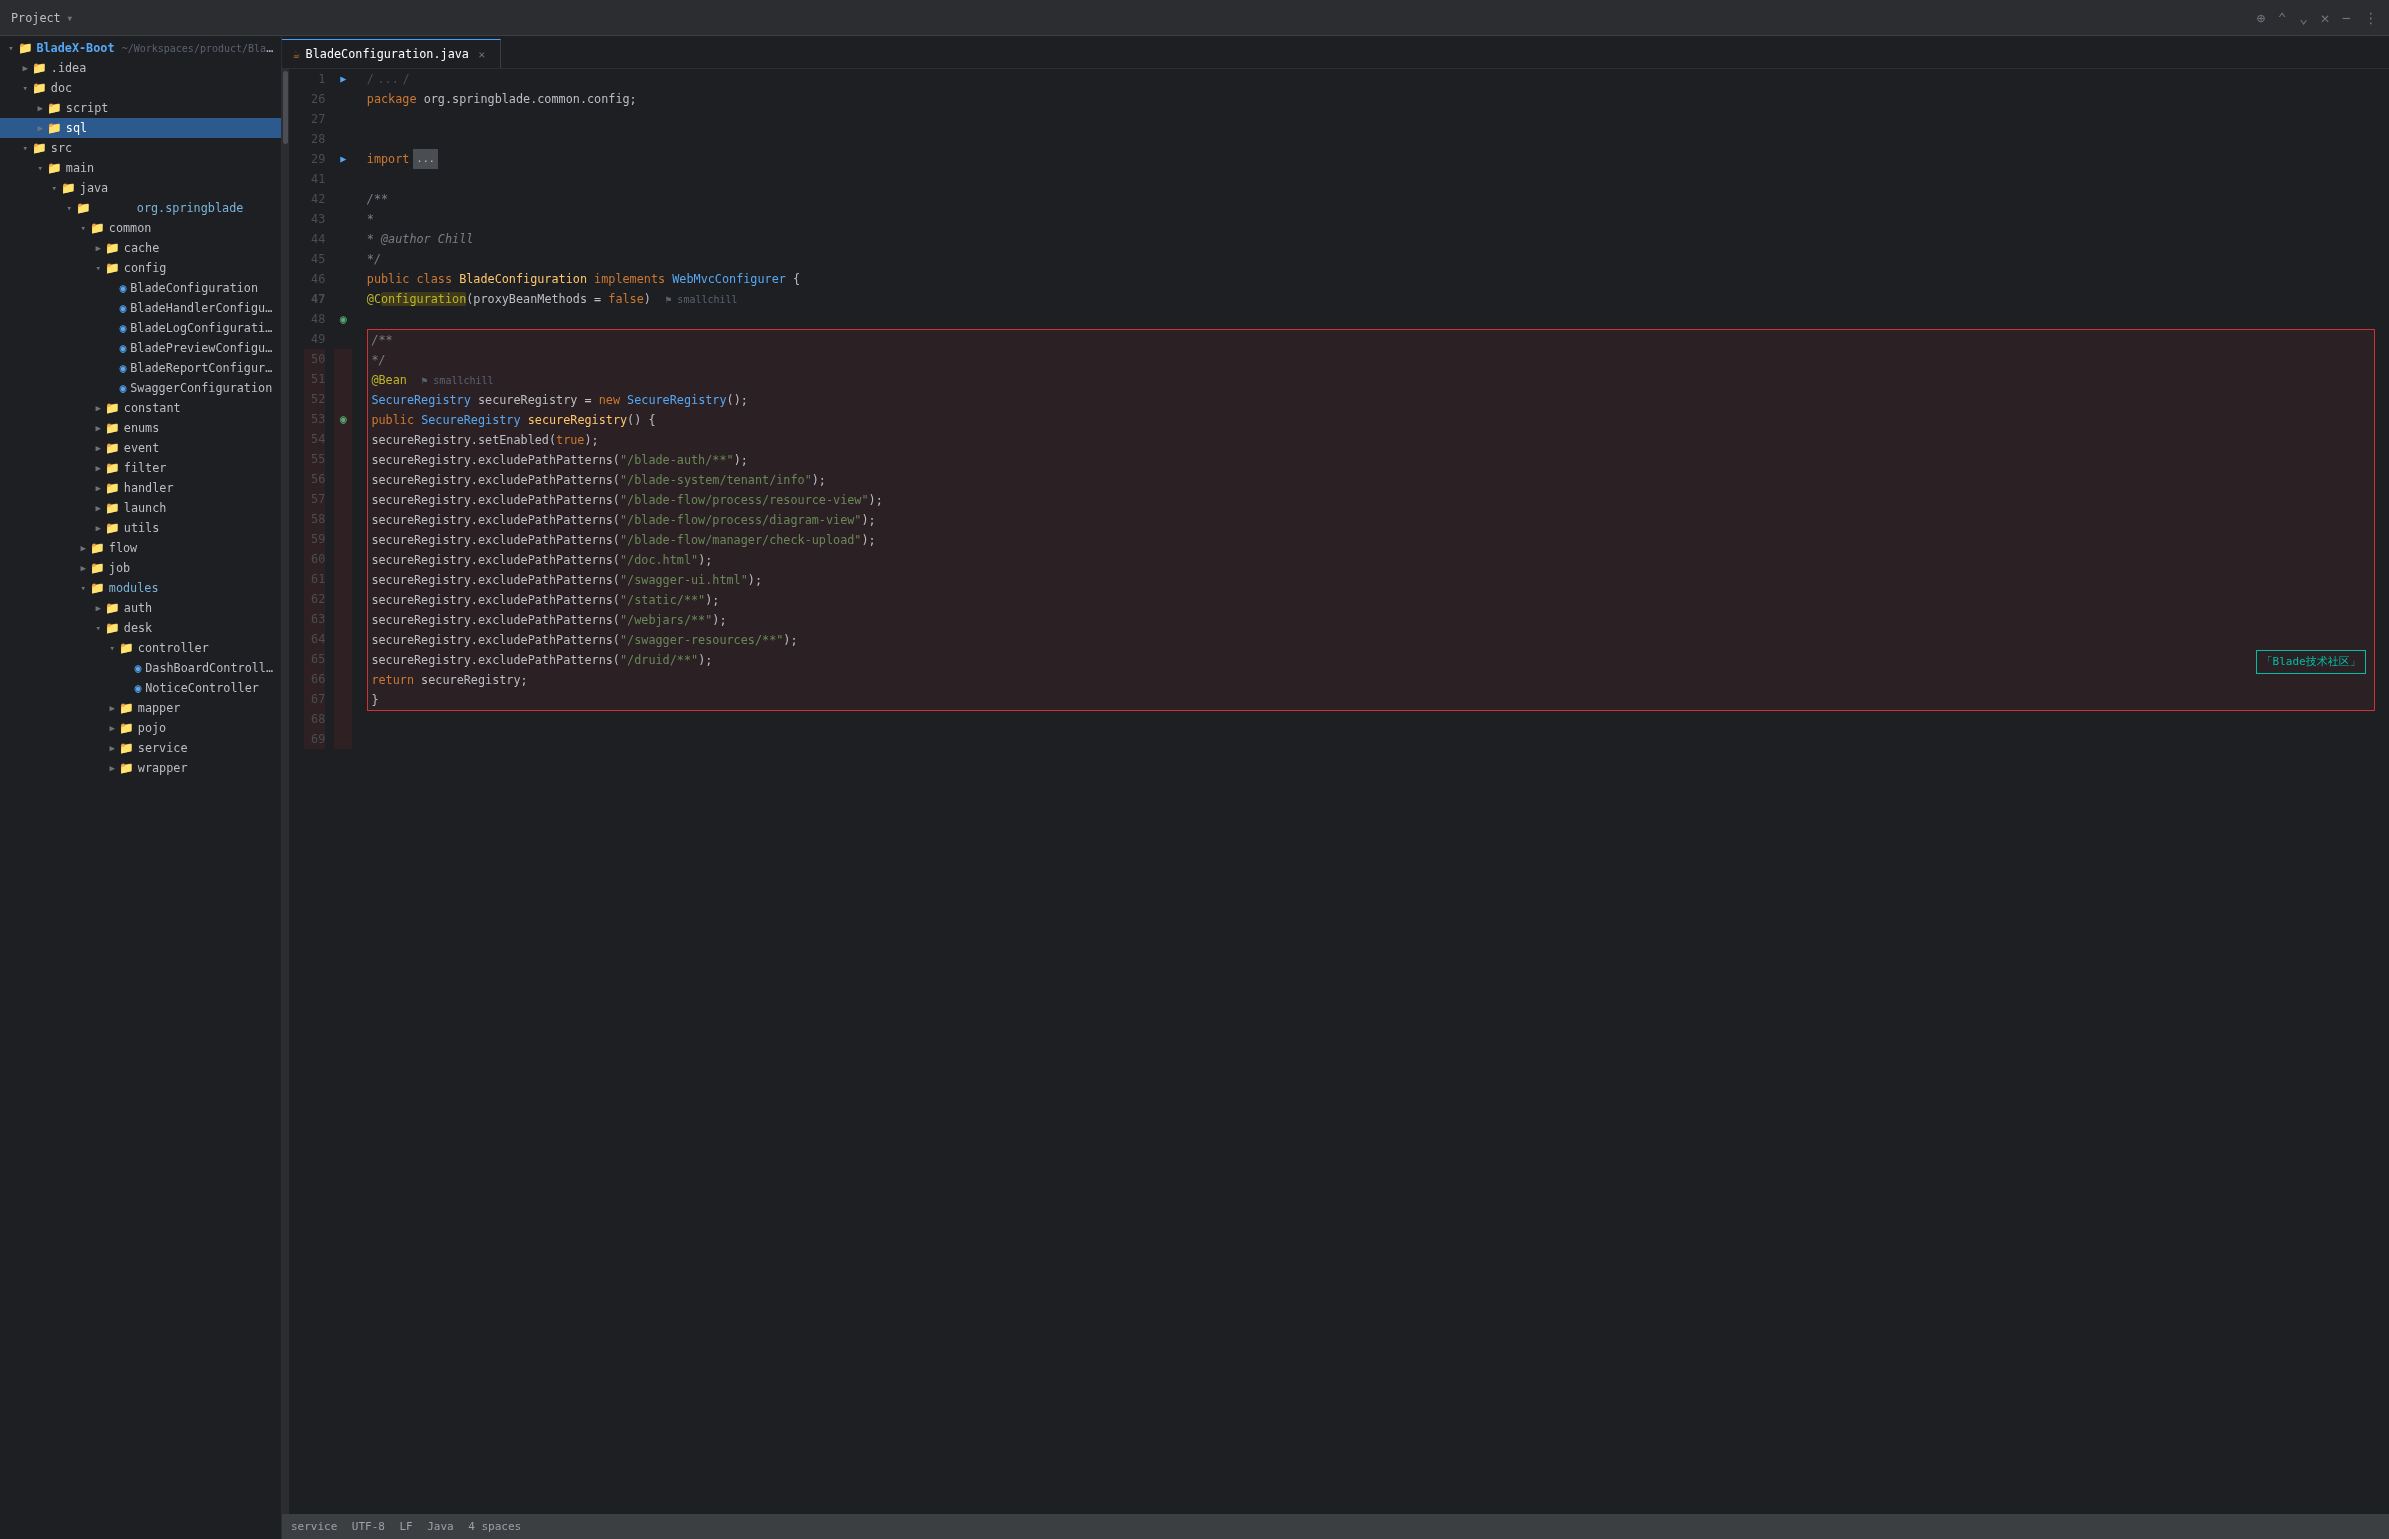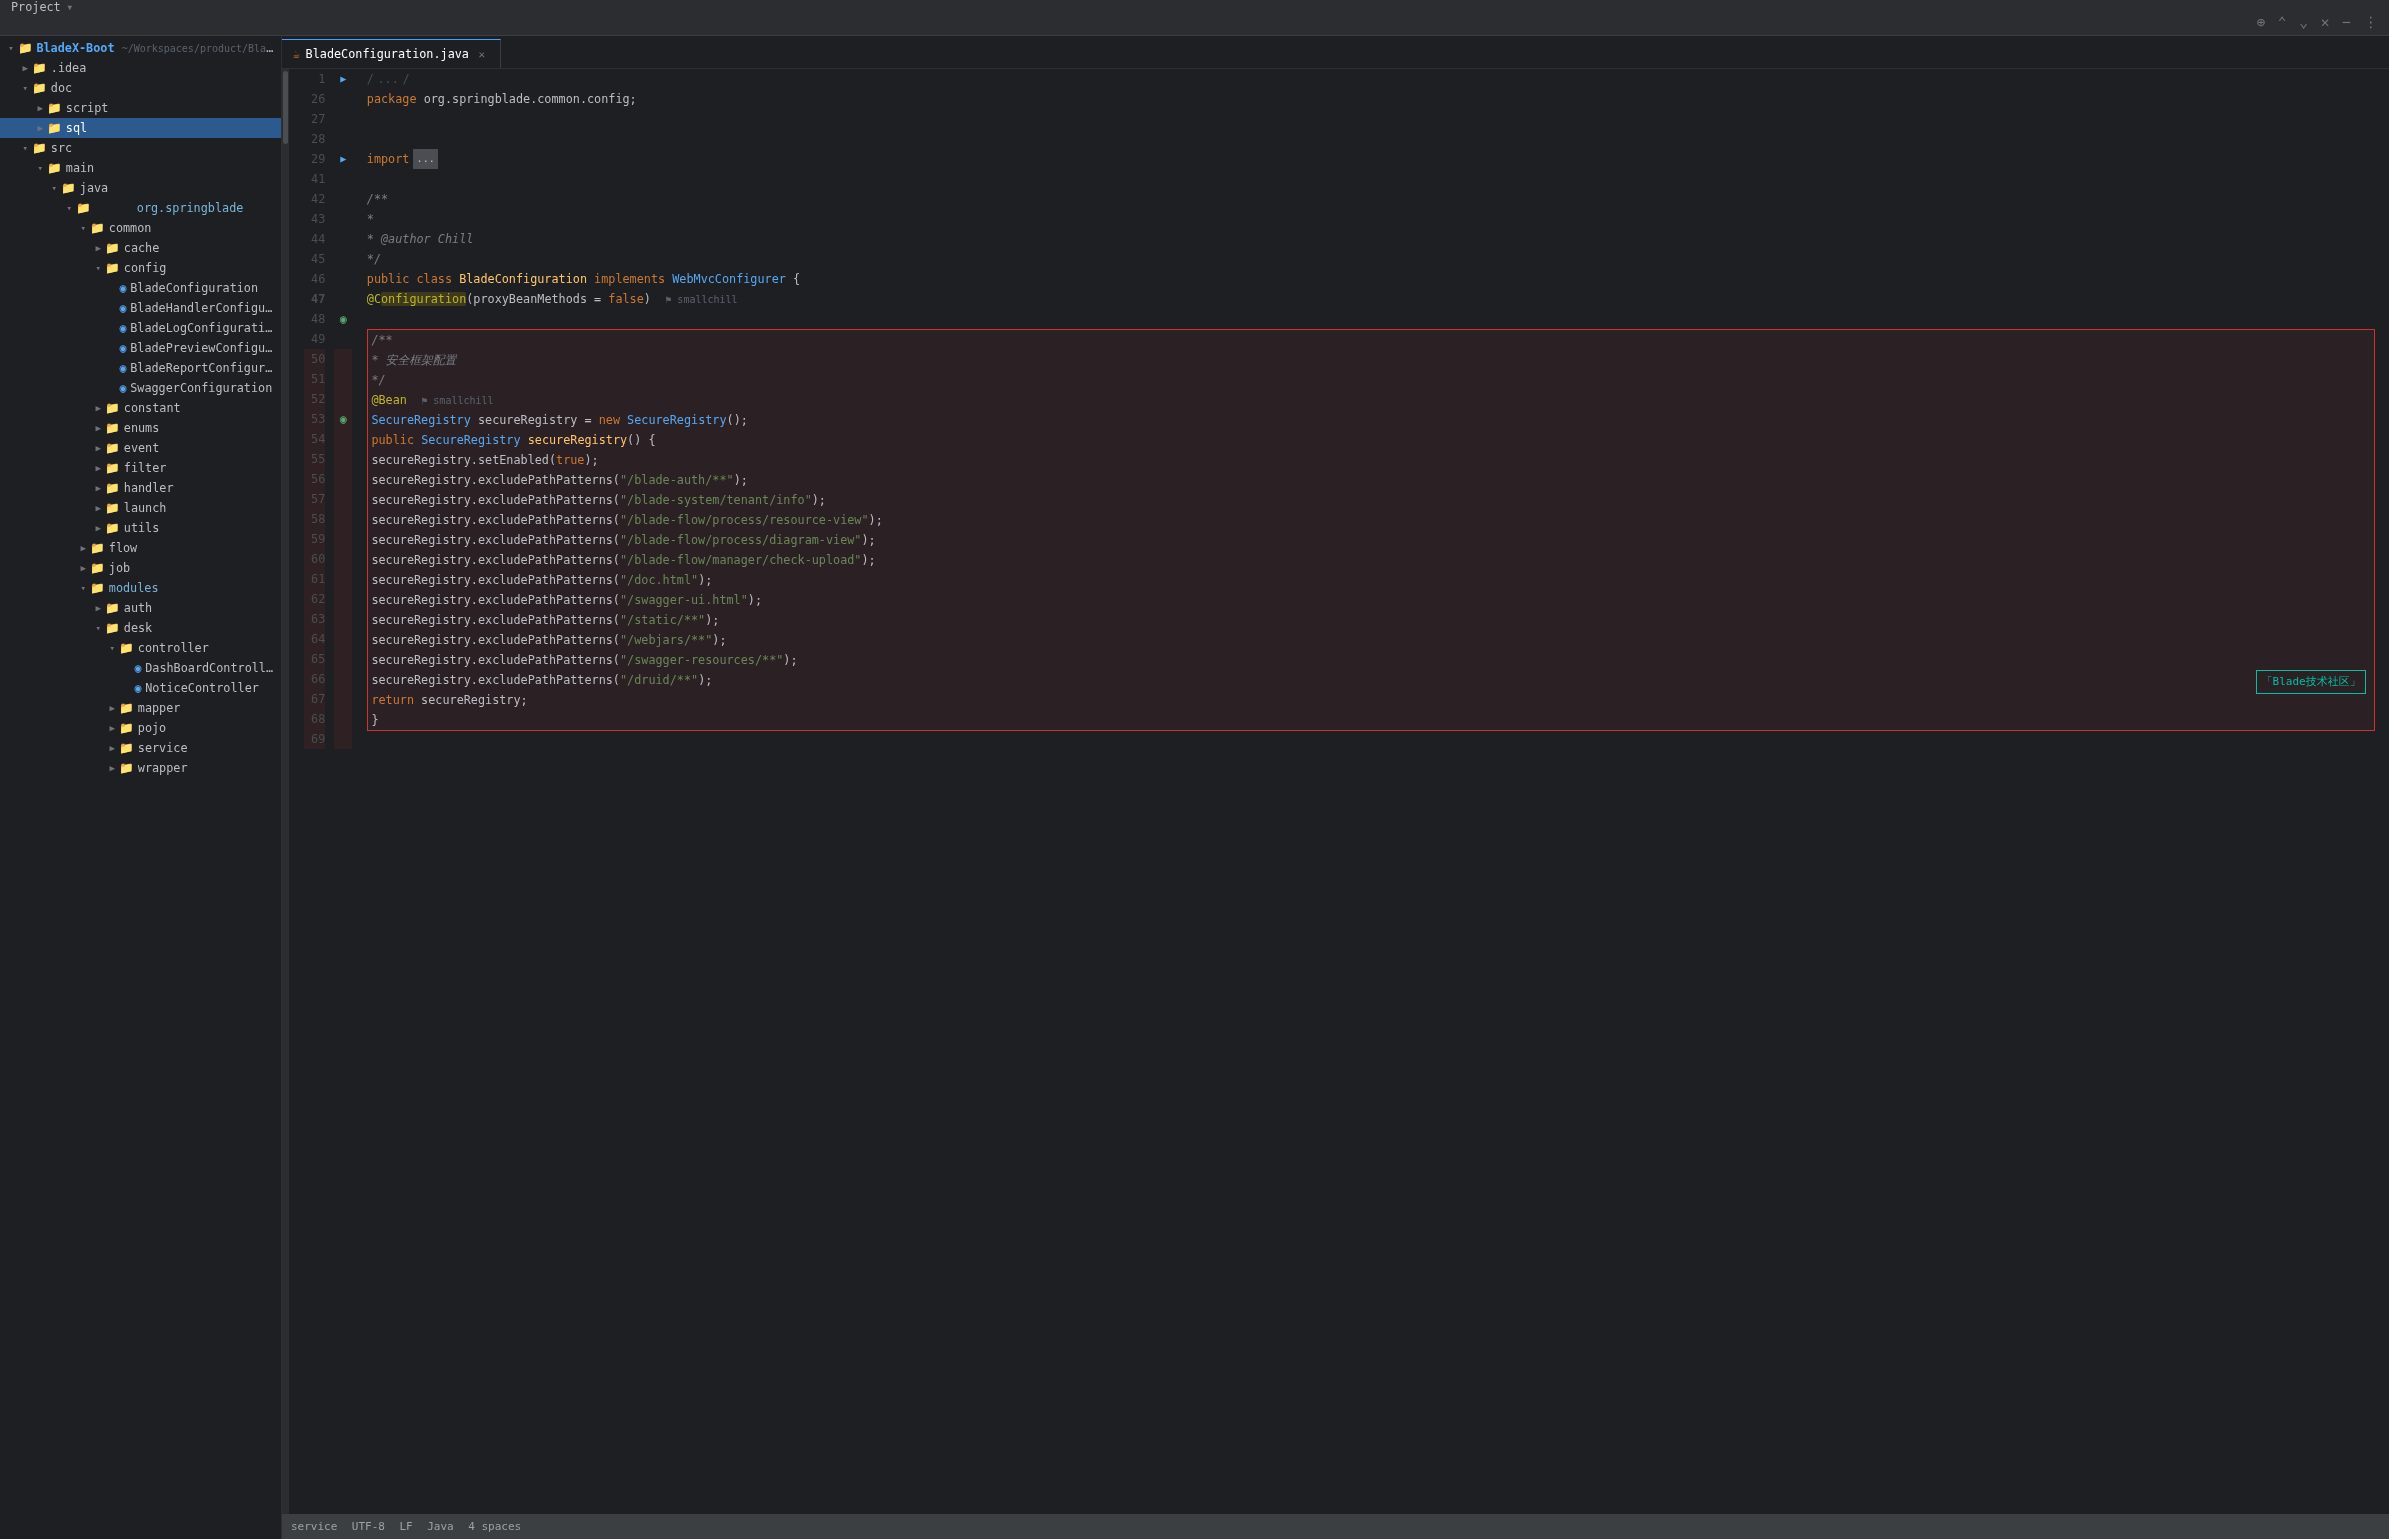--- a/index.html
+++ b/index.html
@@ -12,25 +12,24 @@
       display: flex;
       flex-direction: column;
       overflow: hidden;
     }
 
     
     .title-bar {
       background: #2b2d30;
       height: 36px;
       display: flex;
-      align-items: flex-start;
+      align-items: center;
       padding: 0 11px;
       border-bottom: 0.9px solid #3c3f41;
       flex-shrink: 0;
-      flex-direction: column;
     }
     .title-bar-left {
       display: flex;
       align-items: center;
       gap: 5.5px;
       font-size: 11.8px;
       color: #bcbec4;
     }
     .title-bar-icons {
       display: flex;
@@ -593,23 +592,20 @@
           </div>
 
           <div style="height:20px;"></div>
 
           <div style="position:relative; border: 1.8px solid #cc3333;">
 
             <div style="height:20px; line-height:20px; background:rgba(255,50,50,0.06); padding-left:3.6px;">
               <span style="color:#7a7e85; font-style:italic;">    /**</span>
             </div>
 
-            <div style="height:20px; line-height:20px; background:rgba(255,50,50,0.06); padding-left:3.6px;">
-              <span style="color:#7a7e85; font-style:italic;">     * 安全框架配置</span>
-            </div>
 
             <div style="height:20px; line-height:20px; background:rgba(255,50,50,0.06); padding-left:3.6px;">
               <span style="color:#7a7e85; font-style:italic;">     */</span>
             </div>
 
             <div style="height:20px; line-height:20px; background:rgba(255,50,50,0.06); padding-left:3.6px;">
               <span style="color:#bbb529;">    @Bean</span>
               <span style="color:#5a6270; font-size:10px; margin-left:7.3px;">⚑ smallchill</span>
             </div>
 

